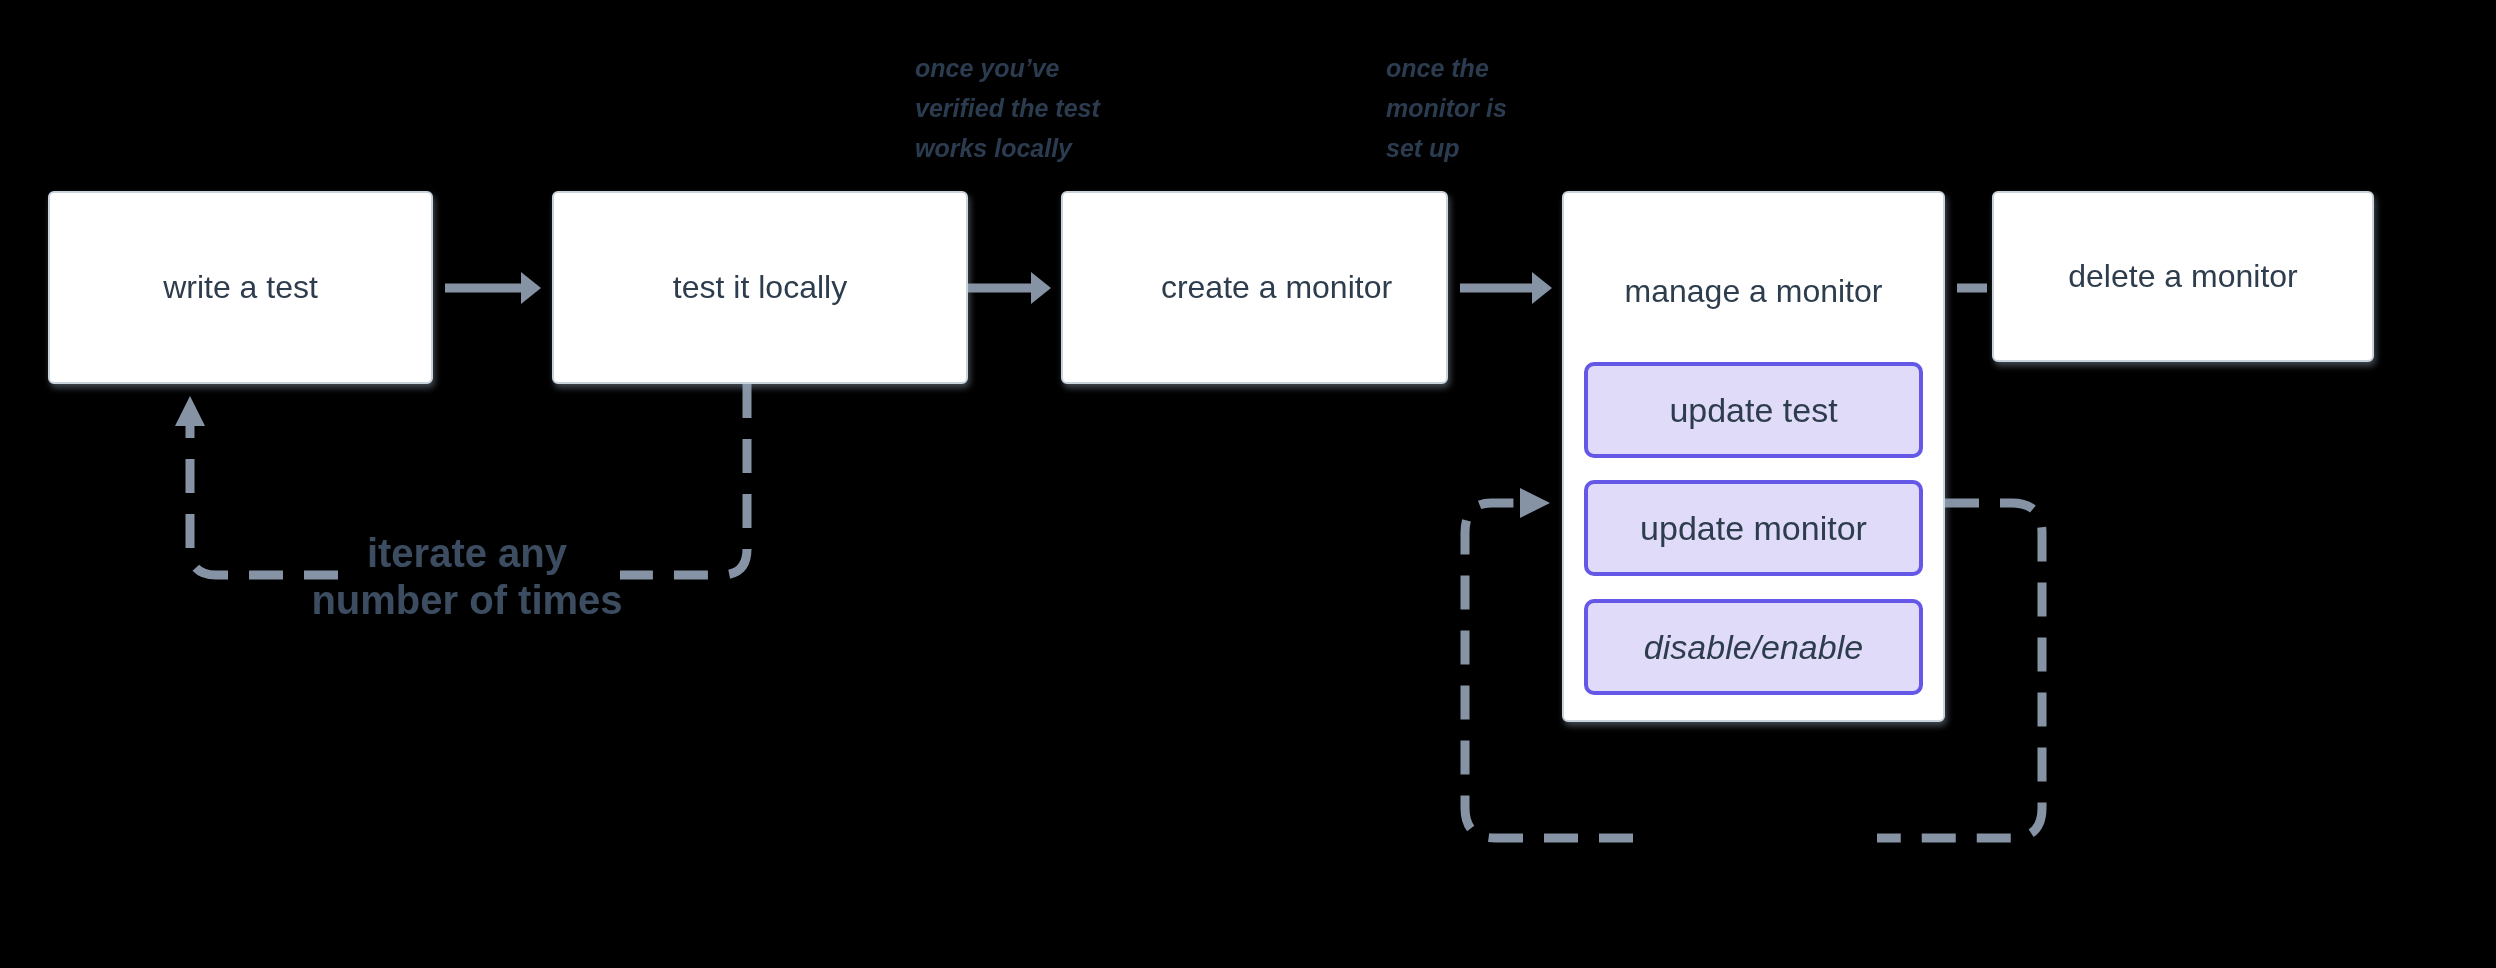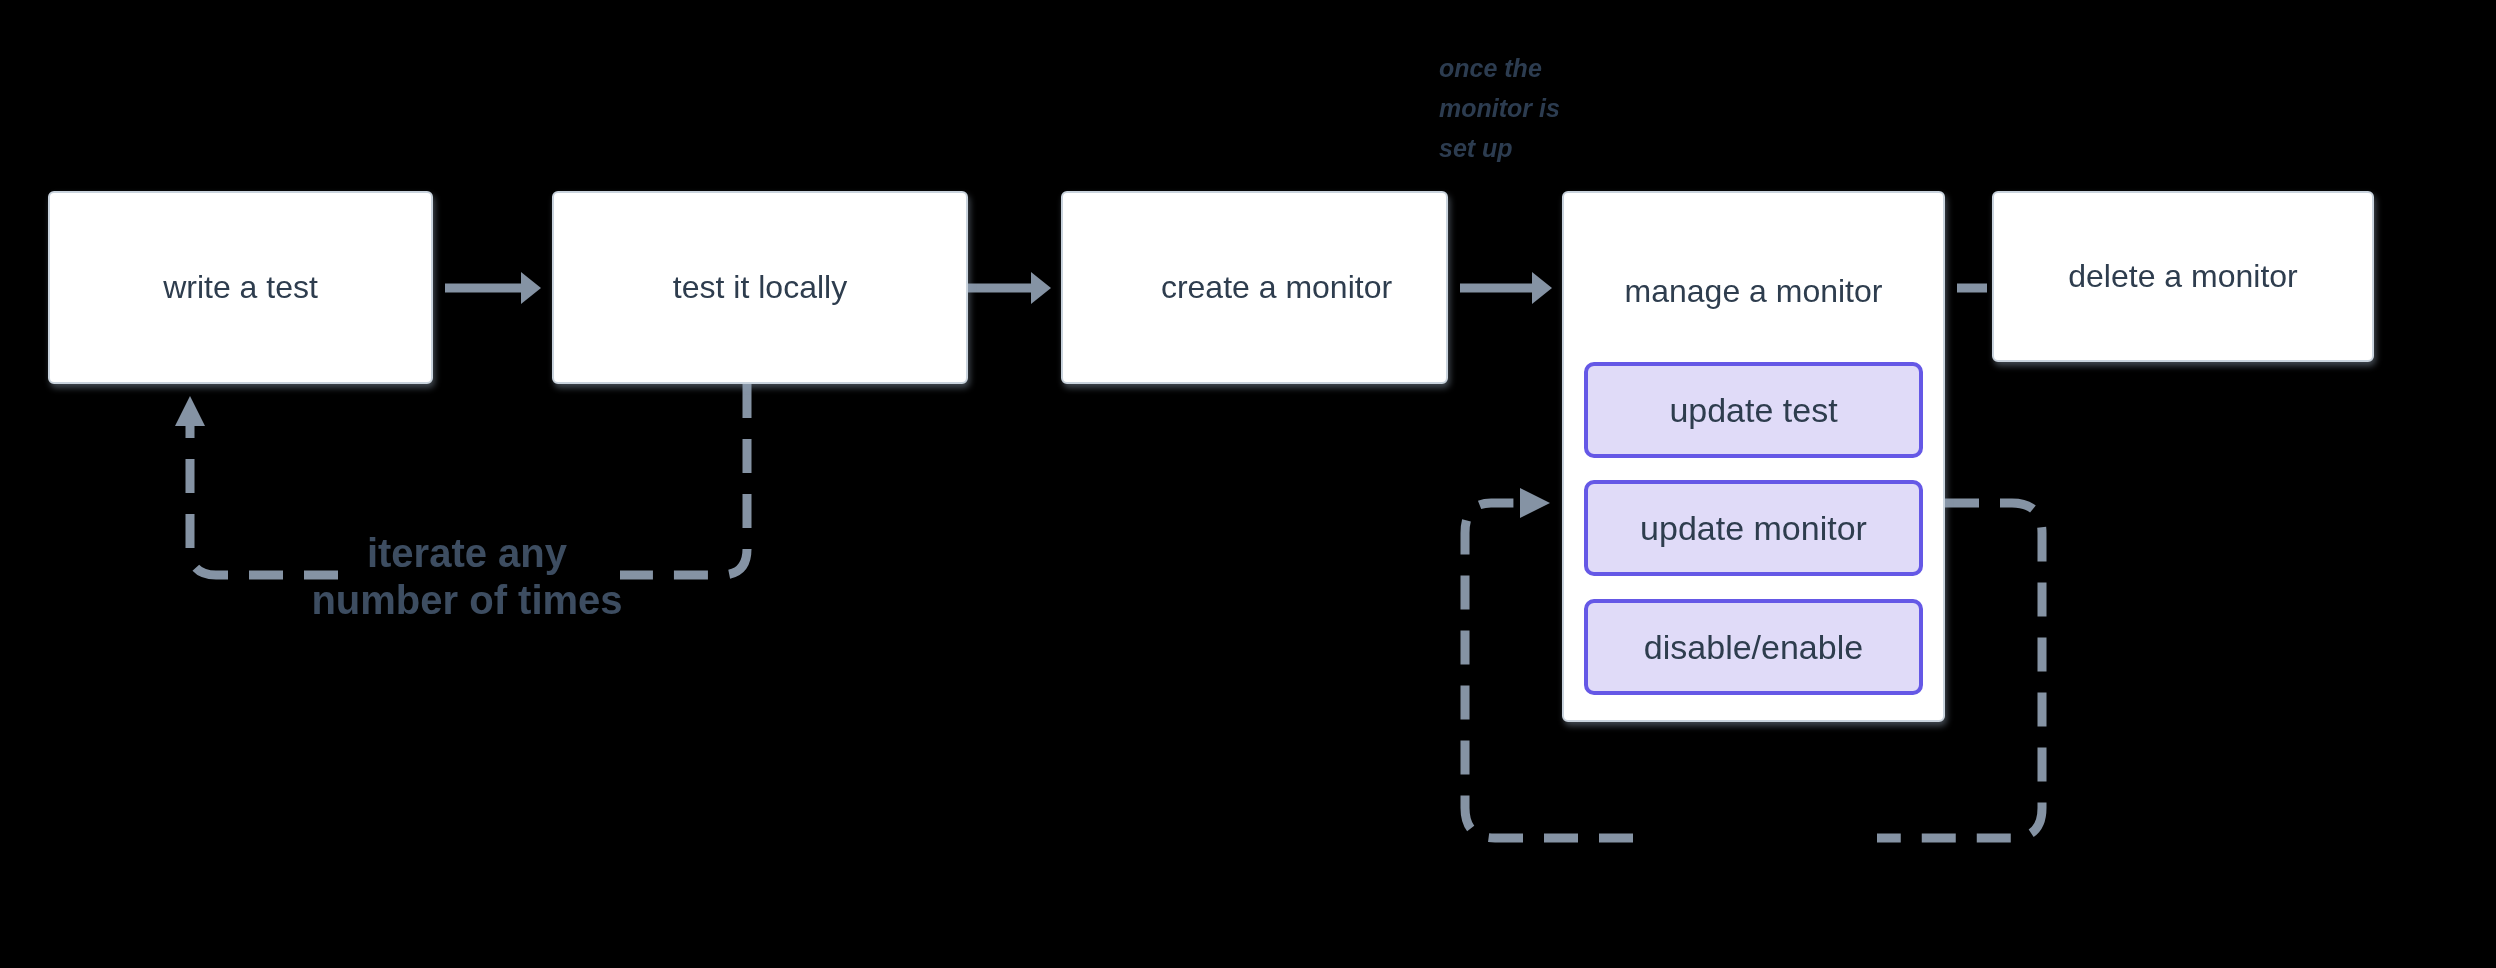--- a/index.html
+++ b/index.html
@@ -141,31 +141,36 @@
   </div>
 
   <div class="node" style="left:1562px; top:191px; width:383px; height:531px;">
     <div class="manage-title">manage a monitor</div>
     <div class="action-btn" style="top:169px;">
       <span>update test</span>
     </div>
     <div class="action-btn" style="top:287px;">
       <span>update monitor</span>
     </div>
-    <div class="action-btn" style="top:406px;">
+    <div class="action-btn" style="top:406px;font-style:italic;">
       <span>disable/enable</span>
     </div>
   </div>
 
   <div class="node node-simple" style="left:1992px; top:191px; width:382px; height:171px;">
     <span class="node-label">delete a monitor</span>
   </div>
 
+  <div class="annotation" style="left:915px; top:48px;">
+    <div>once you’ve</div>
+    <div>verified the test</div>
+    <div>works locally</div>
+  </div>
 
-  <div class="annotation" style="left:1439px; top:48px;">
+  <div class="annotation" style="left:1386px; top:48px;">
     <div>once the</div>
     <div>monitor is</div>
     <div>set up</div>
   </div>
 
   <div class="loop-label" style="left:297px; top:530px; width:340px;">
     <div>iterate any</div>
     <div>number of times</div>
   </div>
 

